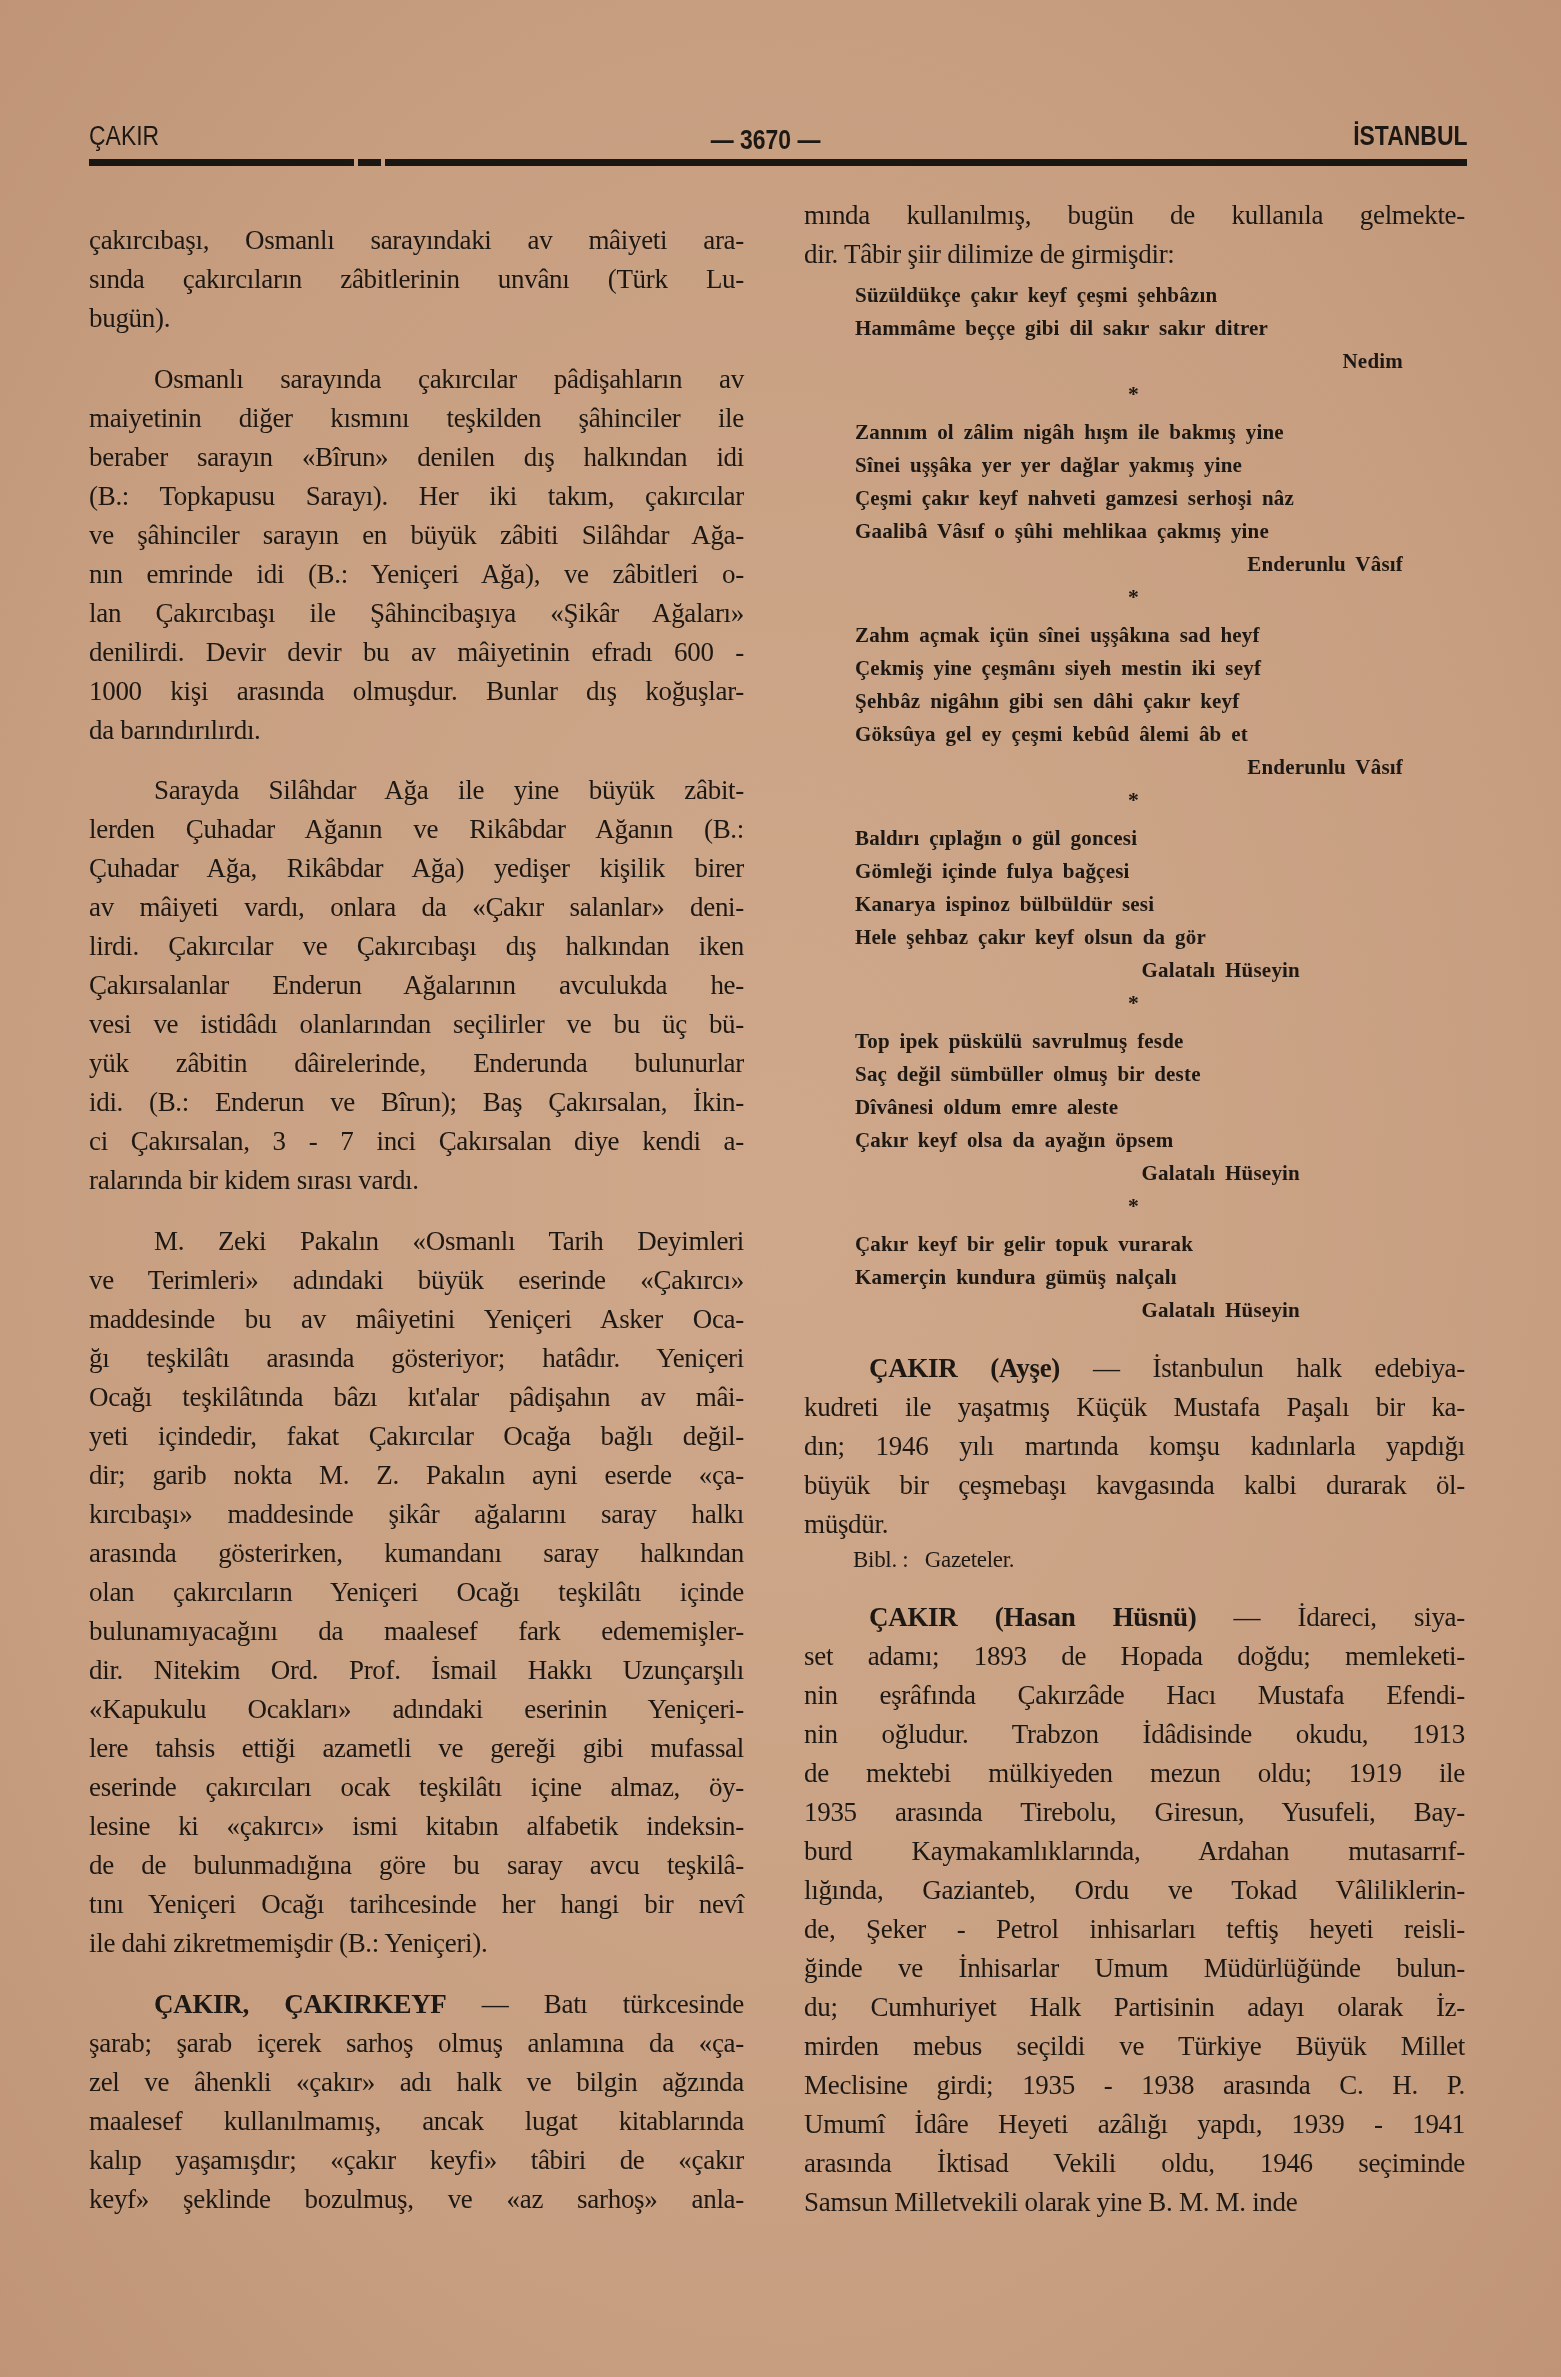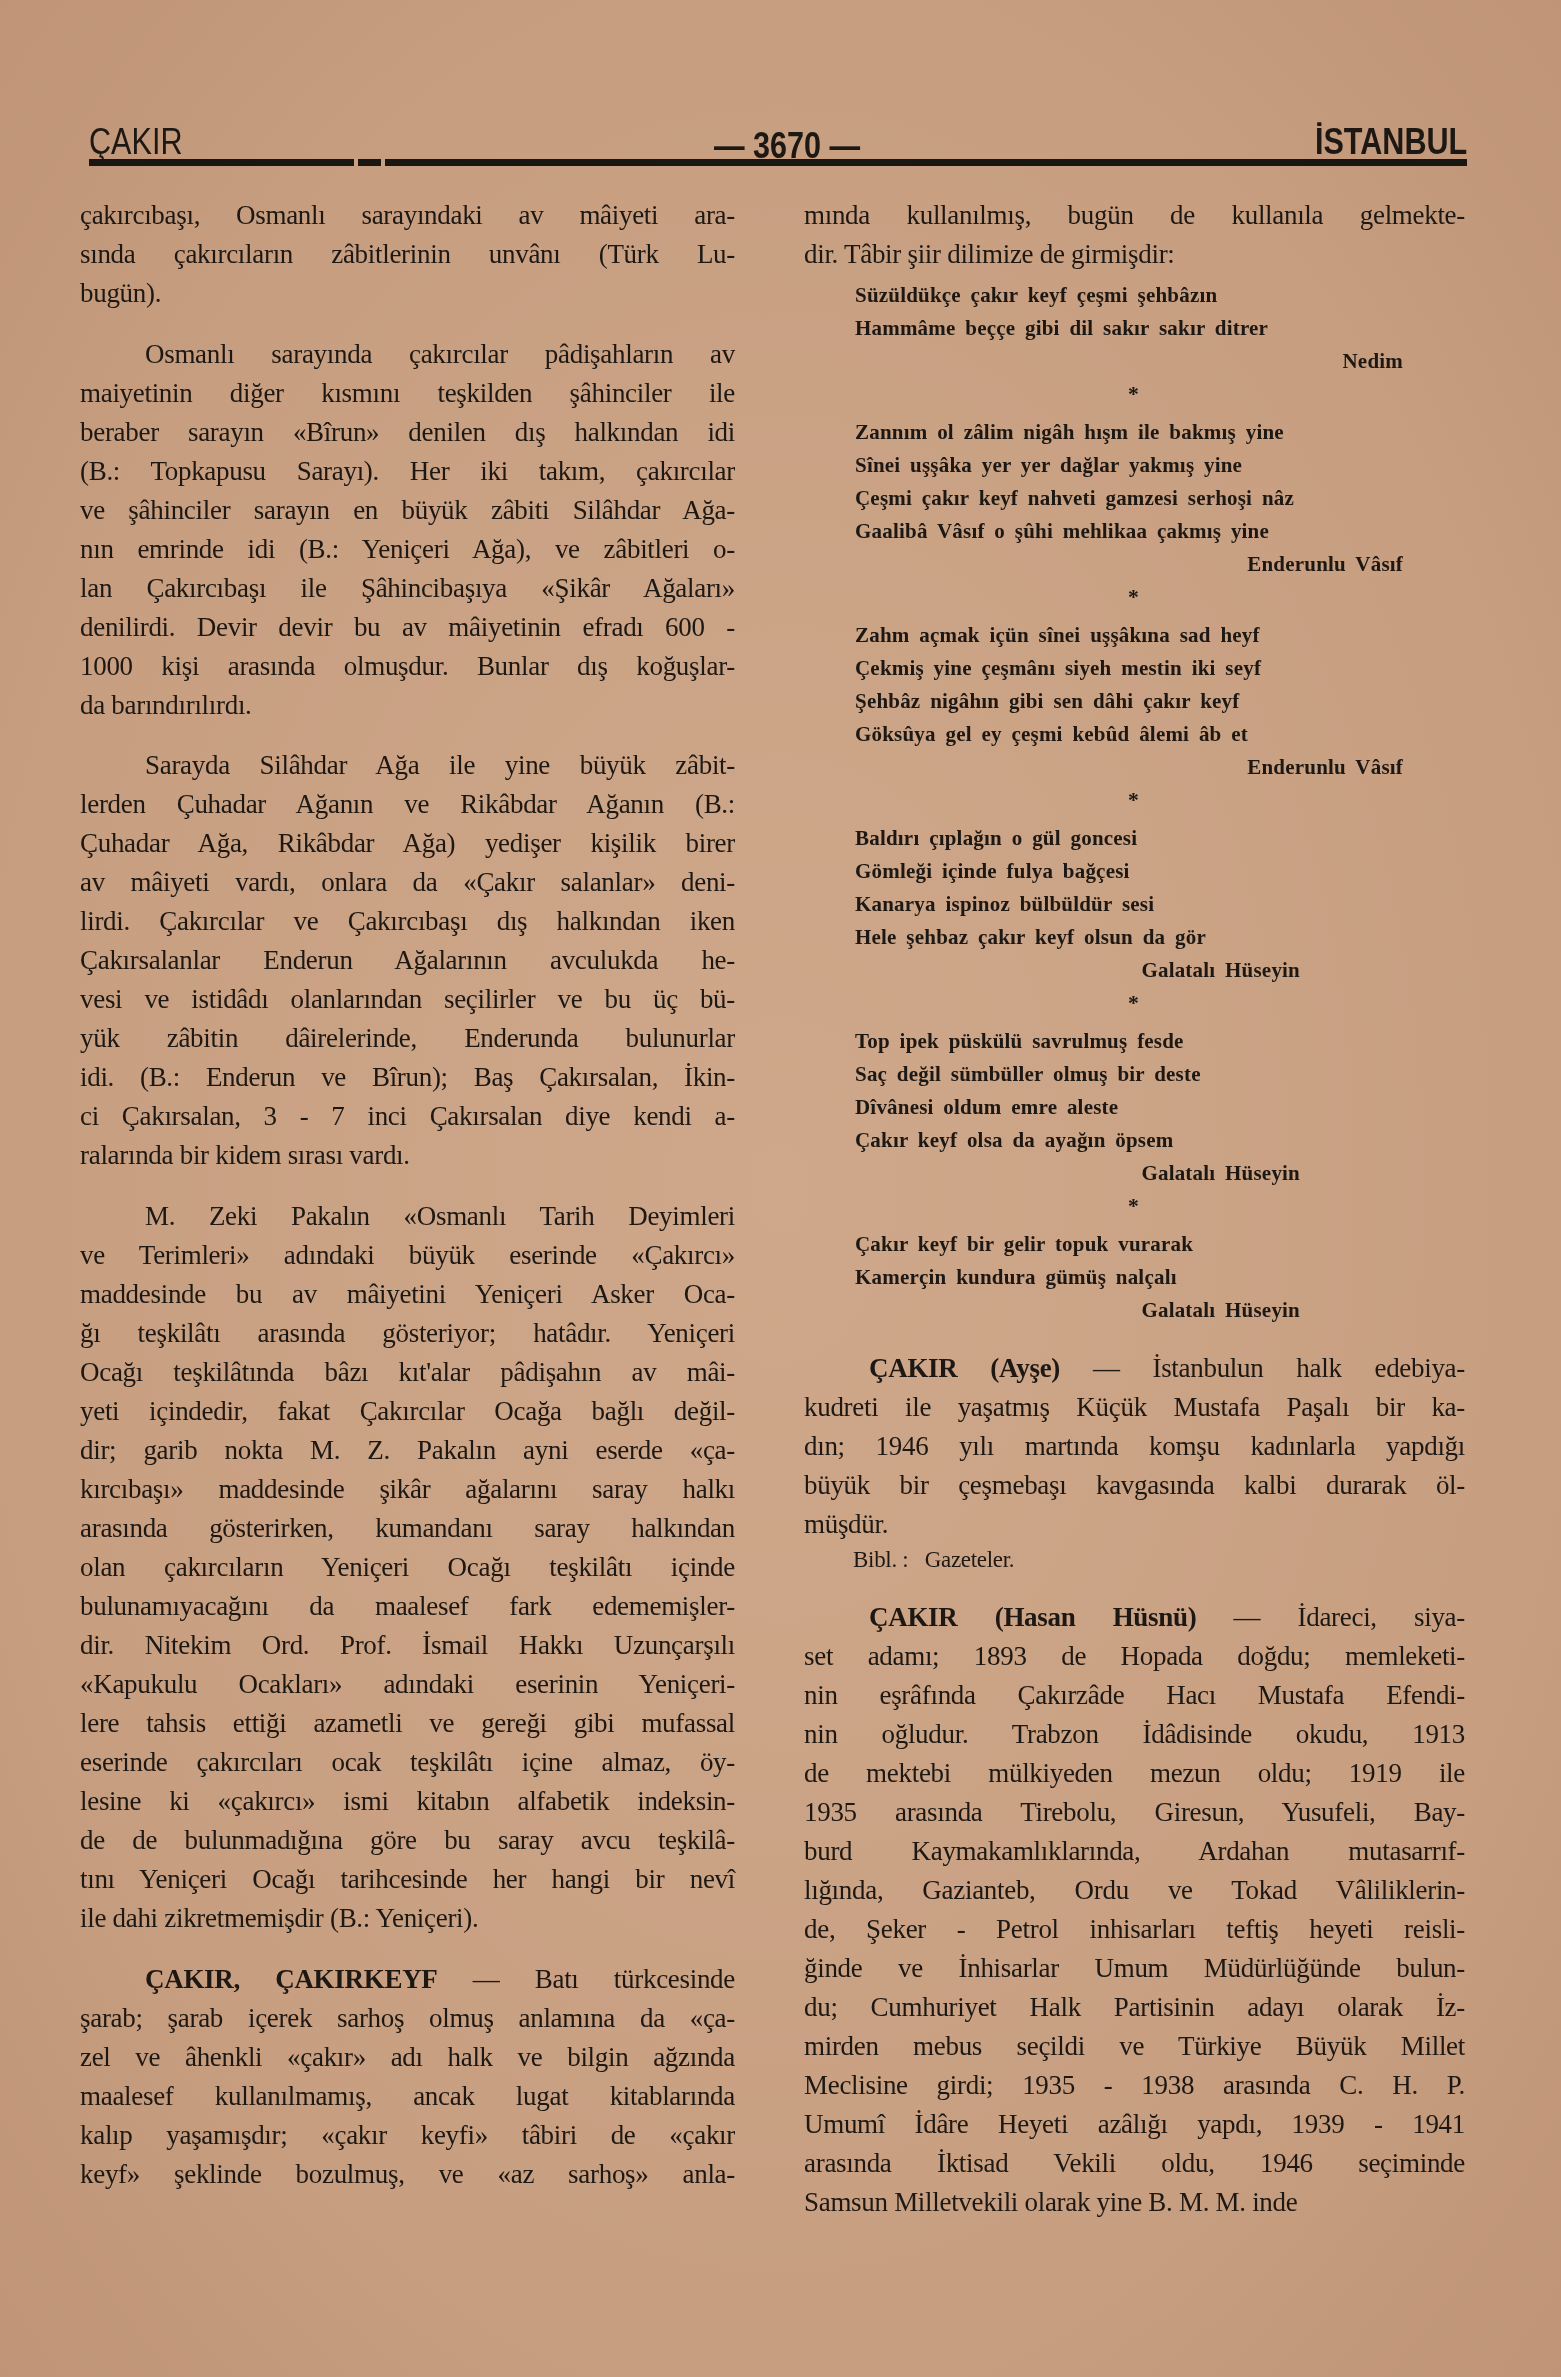--- a/index.html
+++ b/index.html
@@ -8,39 +8,39 @@
     background: #c9a083;
     background-image: radial-gradient(ellipse at 50% 50%, #cfa88b 0%, #c79e80 70%, #bf9477 100%);
     font-family: "Liberation Serif", "DejaVu Serif", serif;
     color: #1d1813;
     position: relative;
     overflow: hidden;
   }
   .header {
     position: absolute; left: 89px; top: 116px; width: 1378px; height: 32.5px;
     font-family: "Liberation Sans", sans-serif;
-    font-size: 36px; font-weight: 400; letter-spacing: 0px;
+    font-size: 27px; font-weight: 400; letter-spacing: 0px;
   }
   .header .left { position: absolute; left: 0; top: 5.4px; transform: scaleX(0.85); transform-origin: left; }
   .header .center { position: absolute; left: 612px; top: 8.7px; font-weight: bold; transform: scaleX(0.85); }
   .header .right { position: absolute; right: 0; top: 5.4px; transform: scaleX(0.85); transform-origin: right; font-weight: bold;}
   .rule {
     position: absolute; left: 89px; top: 159px; width: 1378px; height: 6.5px;
     background: #1a1612;
   }
   .rule .gap { position: absolute; left: 265px; width: 4.3px; height: 6.5px; background: #c9a083; }
   .rule .gap2 { position: absolute; left: 292px; width: 4.3px; height: 6.5px; background: #c9a083; }
 
   .col {
     position: absolute; top: 196px; width: 655px;
     font-size: 27px; line-height: 39px;
     text-align: justify;
     letter-spacing: -0.3px;
   }
-  .col-left { left: 80px; }
+  .col-left { left: 89px; margin-top: 25px; }
   .col-right { left: 804px; width: 661px; }
   .col p { margin: 0; text-indent: 0; }
   .col p.indent { text-indent: 65px; }
   .col p.gap-top { margin-top: 21.7px; }
   .col .line { display: block; text-align: justify; text-align-last: justify; white-space: nowrap; }
   .col .line.last { text-align-last: left; }
   .head-bold { font-weight: bold; }
 
   .verse {
     margin-left: 51px;

